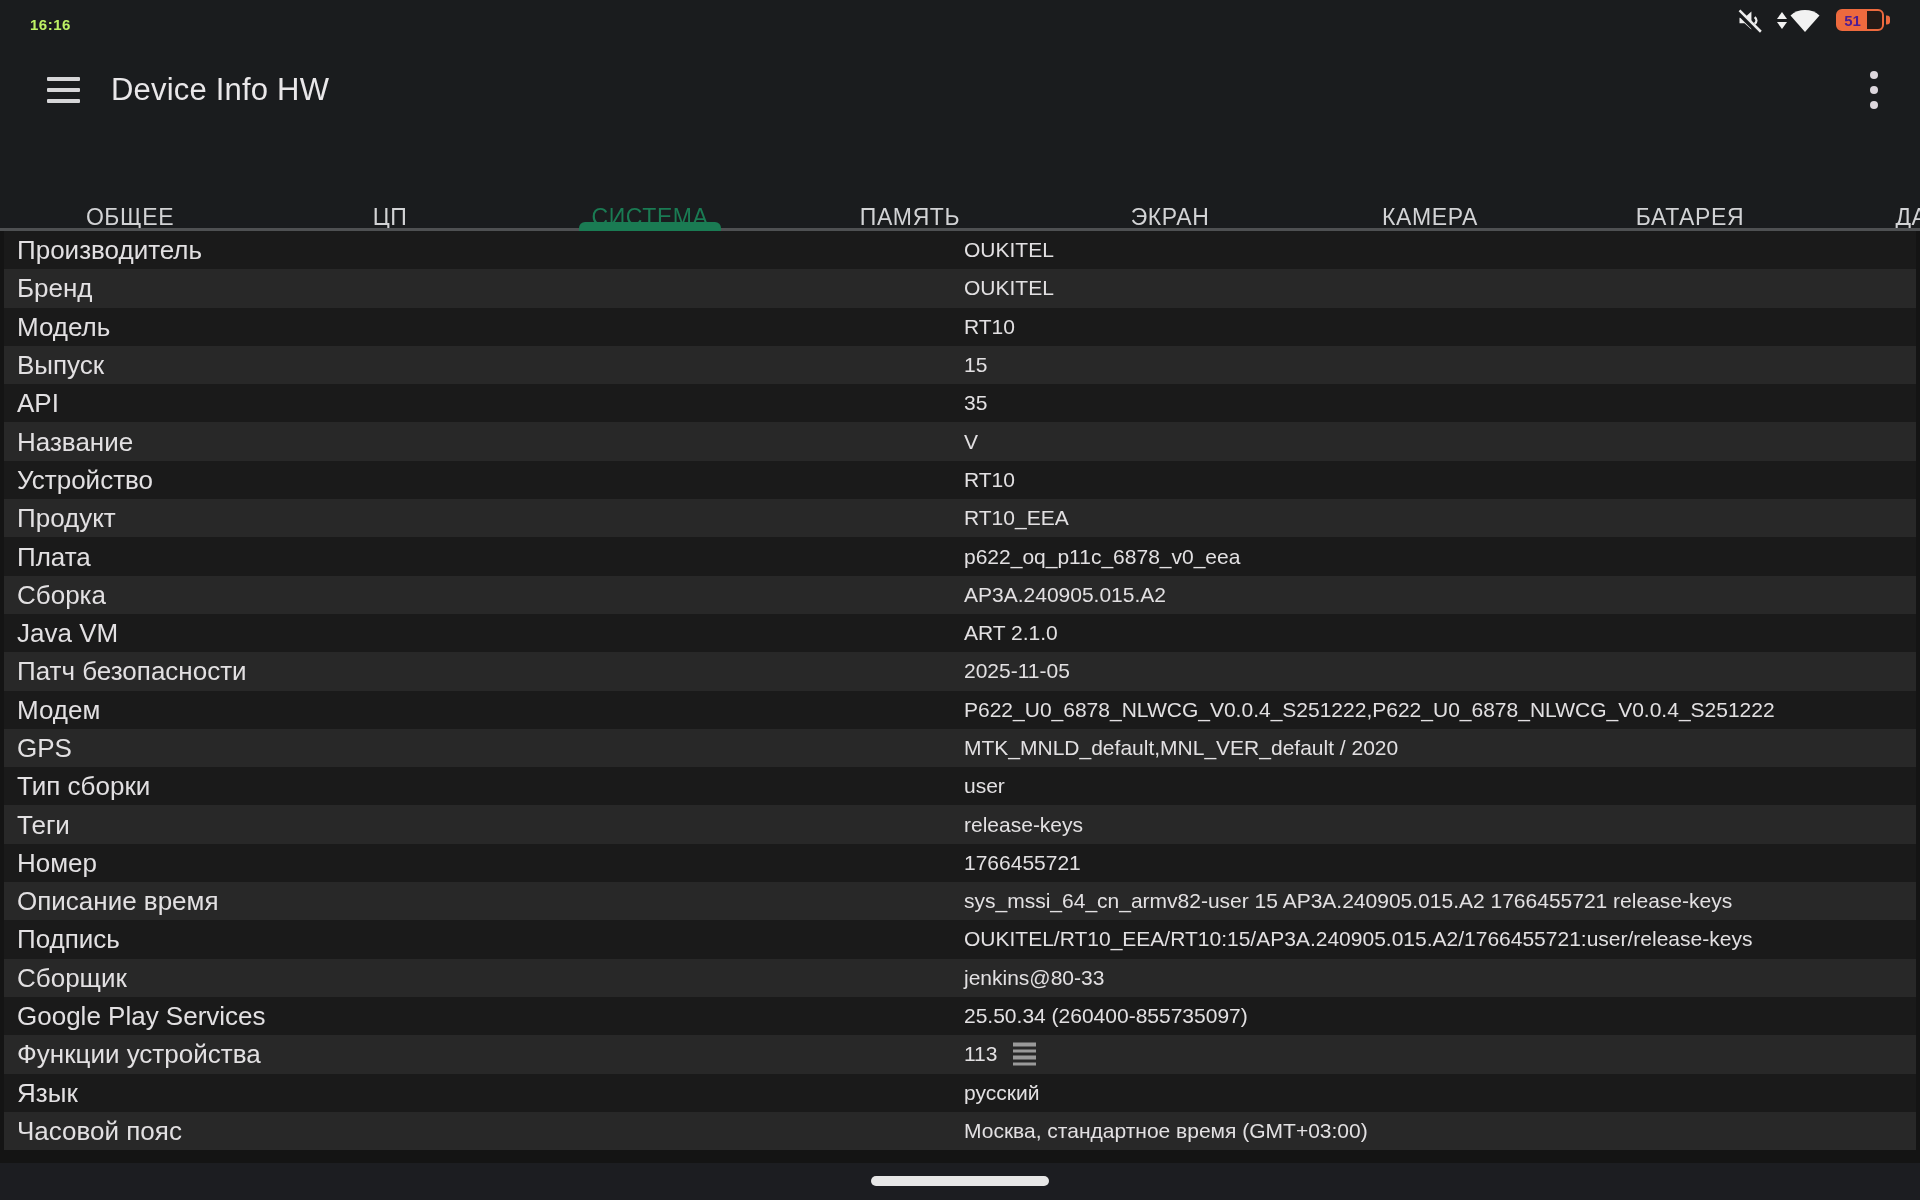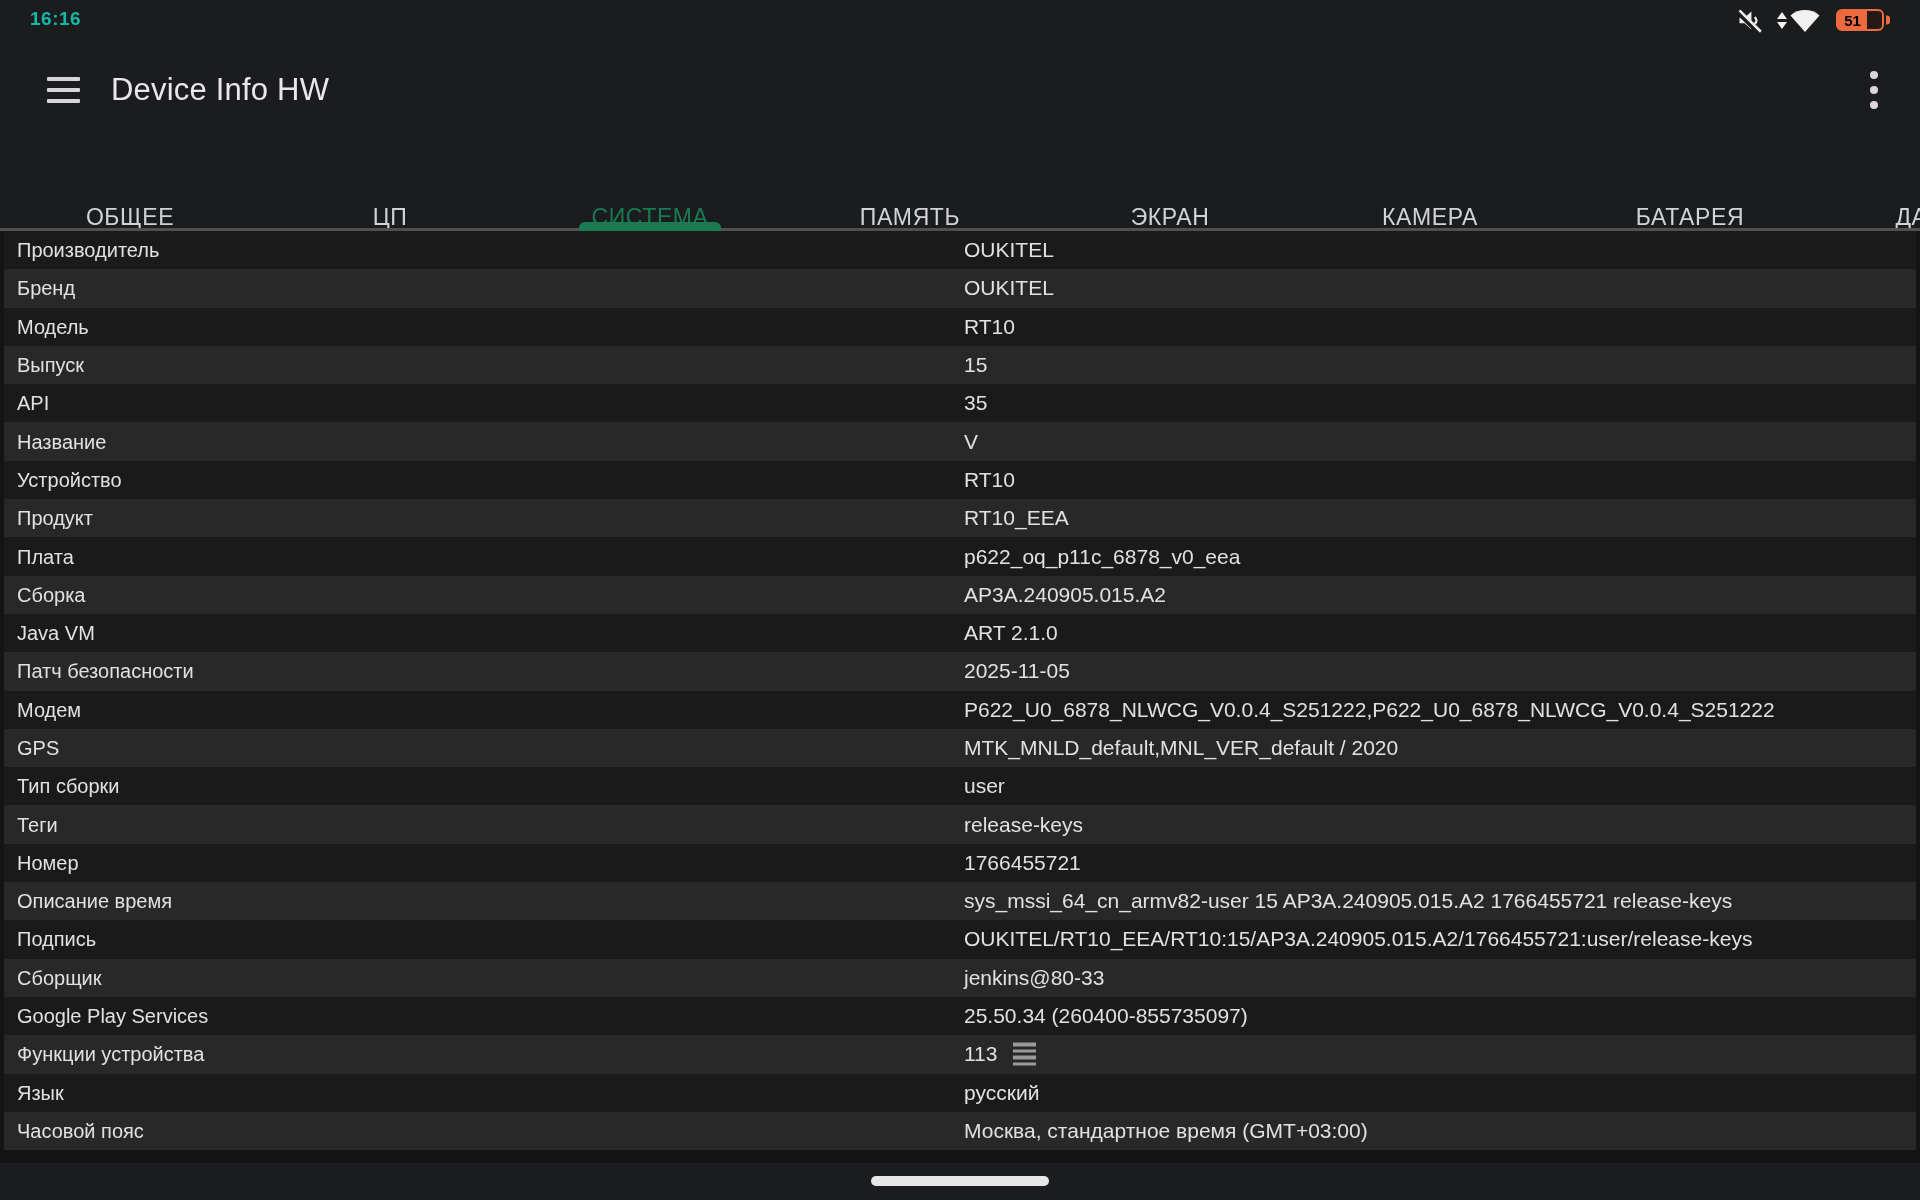--- a/index.html
+++ b/index.html
@@ -8,43 +8,43 @@
     background:#141414;
     font-family:"Liberation Sans", sans-serif;
     -webkit-font-smoothing:antialiased;
   }
   
   .status-bar{
     position:absolute;top:0;left:0;width:1920px;height:40px;
     background:var(--bar-bg);
   }
   .status-time{
-    position:absolute;left:30px;top:8px;
-    color:#14b8a6;font-size:19px;font-weight:700;letter-spacing:.5px;
+    position:absolute;left:30px;top:16px;
+    color:#bef264;font-size:15px;font-weight:700;letter-spacing:.5px;
   }
   .status-icons{
     position:absolute;right:30px;top:0;height:40px;
     display:flex;align-items:center;gap:15px;
   }
   .mute-icon svg{display:block;}
   .wifi-wrap{display:flex;align-items:center;gap:2px;}
   .updown{display:flex;flex-direction:column;gap:3px;}
   .tri-up{width:0;height:0;border-left:5px solid transparent;border-right:5px solid transparent;border-bottom:7px solid #f2f2f2;}
   .tri-down{width:0;height:0;border-left:5px solid transparent;border-right:5px solid transparent;border-top:7px solid #f2f2f2;}
   .battery{
     position:relative;width:44px;height:18px;
     border:2.5px solid var(--battery-orange);border-radius:6px;
     background:#241a16;margin-right:6px;
   }
   .battery-fill{
     position:absolute;left:0;top:0;bottom:0;width:29px;
     background:var(--battery-orange);border-radius:2px 0 0 2px;
     display:flex;align-items:center;justify-content:center;
   }
-  .battery-fill span{color:#000000;font-size:15px;font-weight:700;}
+  .battery-fill span{color:#4c1d95;font-size:15px;font-weight:700;}
   .battery-nub{
     position:absolute;right:-8px;top:50%;transform:translateY(-50%);
     width:4.5px;height:9px;background:var(--battery-orange);border-radius:0 3px 3px 0;
   }
   
   .app-bar{
     position:absolute;top:40px;left:0;width:1920px;height:100px;
     background:var(--bar-bg);
   }
   .hamburger{
@@ -87,21 +87,21 @@
   
   .system-table{
     position:absolute;top:231px;left:4px;width:1912px;height:932px;
     overflow:hidden;
   }
   .row{position:relative;height:38.3px;}
   .row:nth-child(odd){background:#1a1a1a;}
   .row:nth-child(even){background:#282828;}
   .row .label{
     position:absolute;left:13px;top:50%;transform:translateY(-50%);
-    color:#e2e0e2;font-size:20px;white-space:nowrap;
+    color:#e2e0e2;font-size:26px;white-space:nowrap;
   }
   .row .value{
     position:absolute;left:960px;top:50%;transform:translateY(-50%);
     color:#e2e0e2;font-size:21px;white-space:nowrap;
   }
   .value-icon{
     position:absolute;left:1007px;top:50%;transform:translateY(-50%);
     display:flex;flex-direction:column;gap:3px;cursor:pointer;padding:2px;
   }
   .value-icon i{display:block;width:23px;height:3.5px;background:#9a9a9a;}

